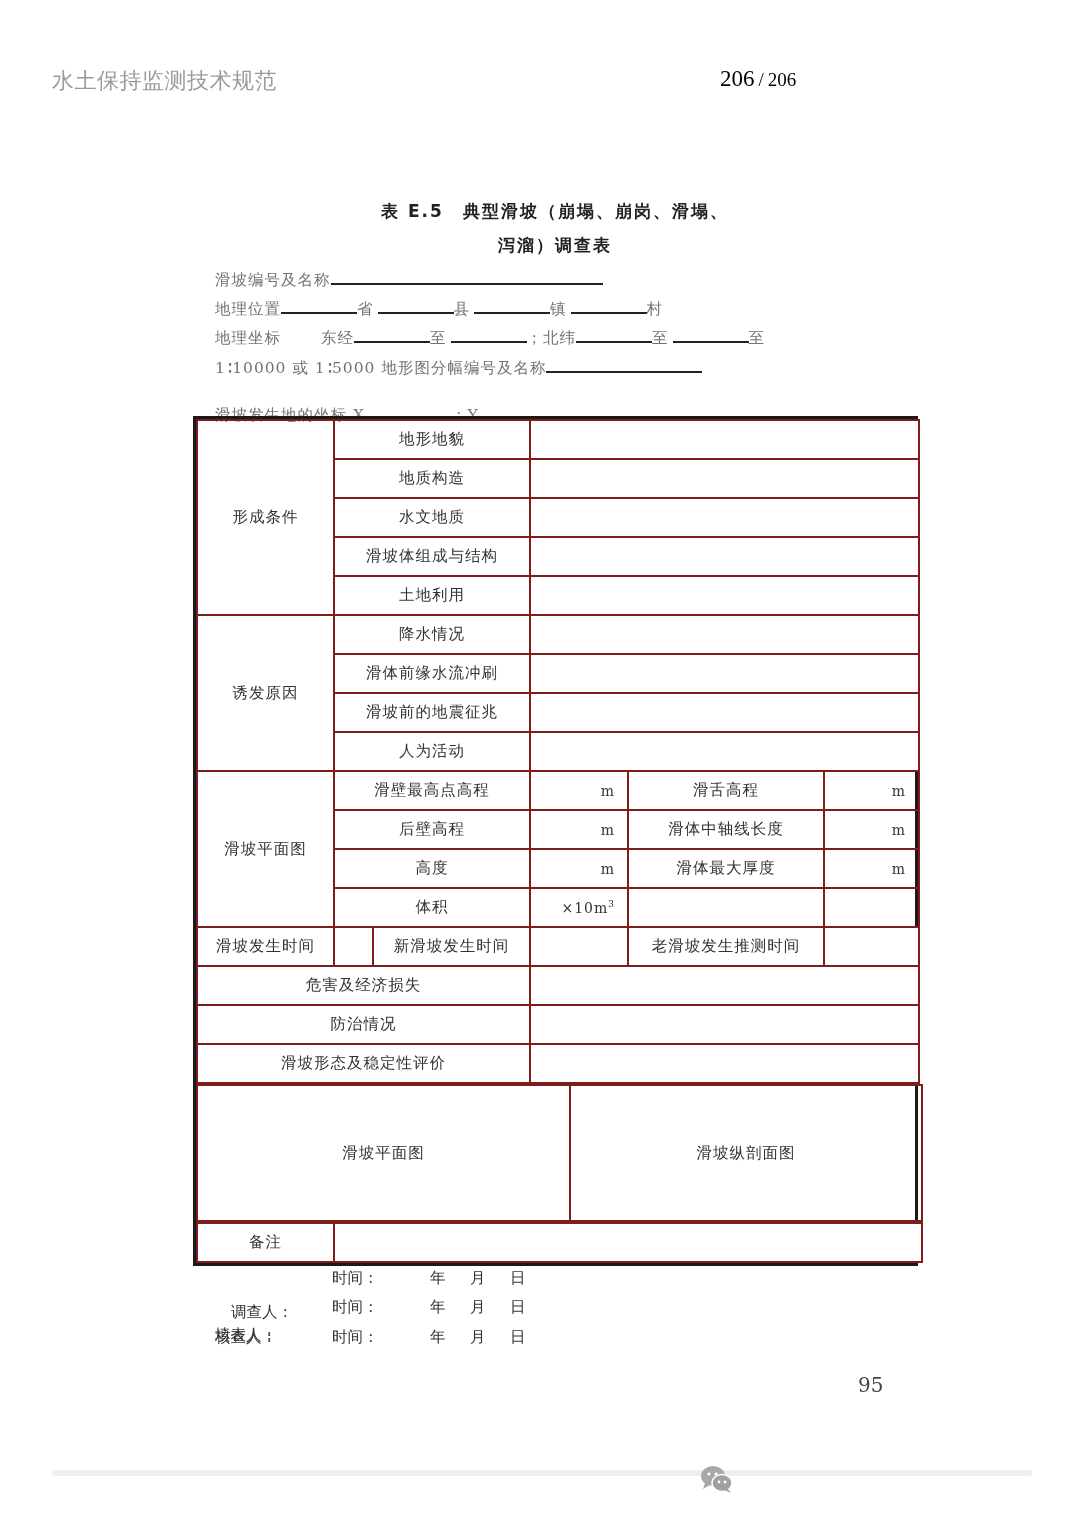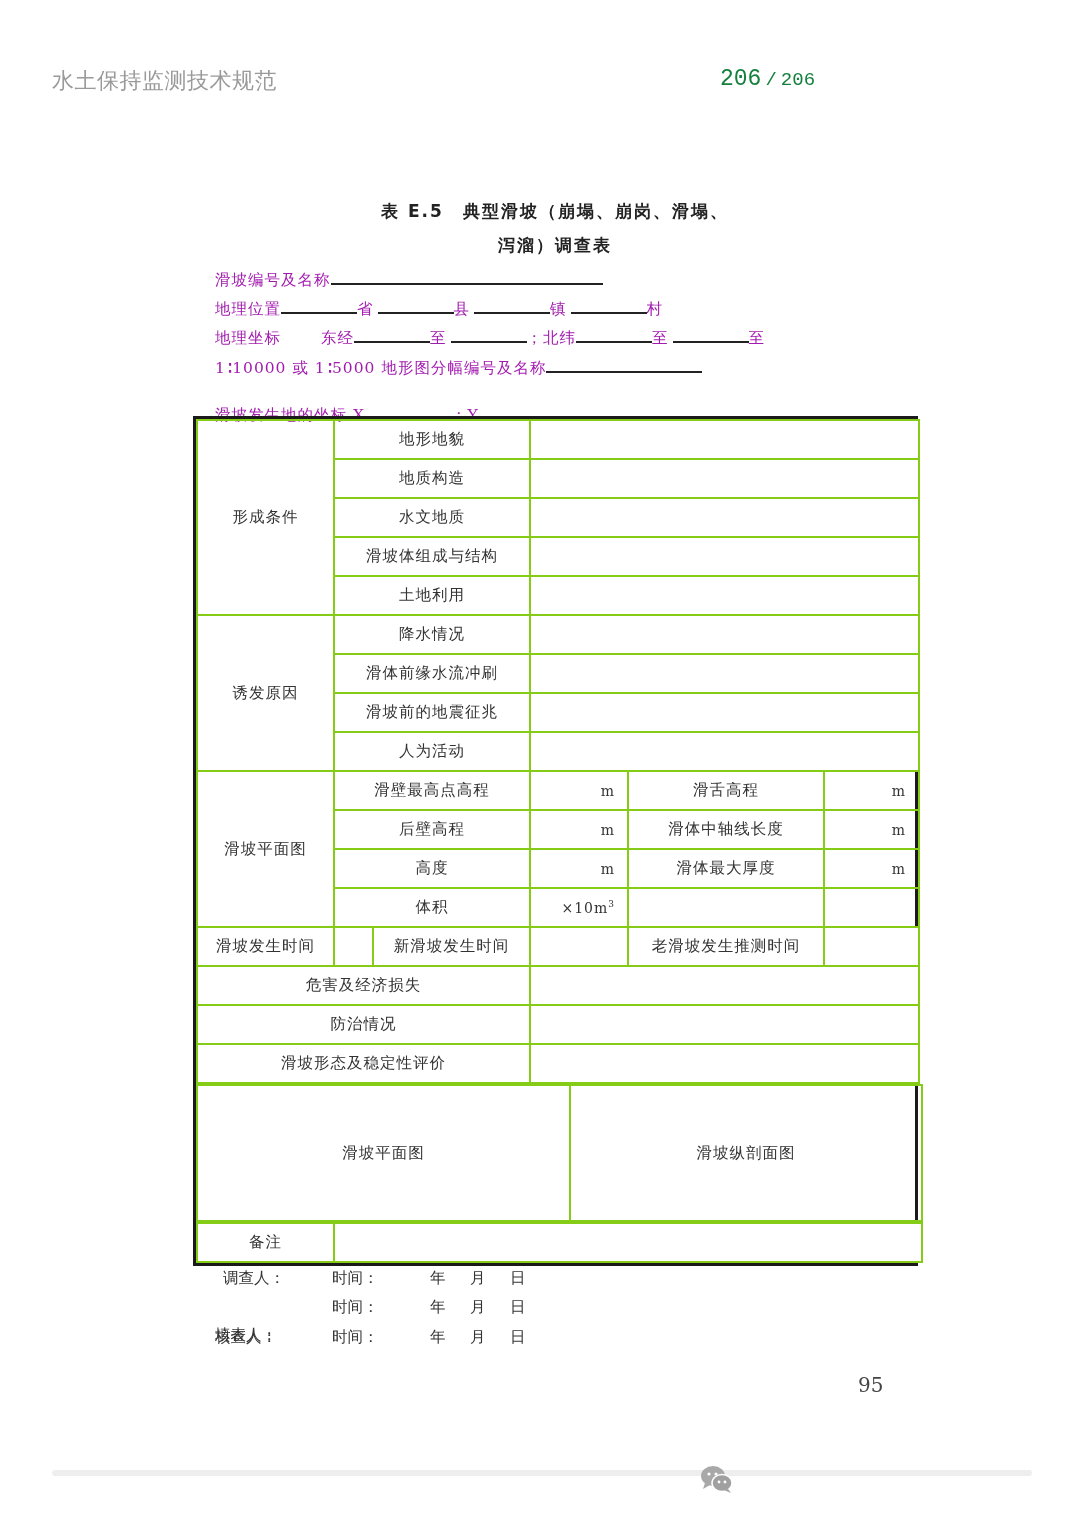--- a/index.html
+++ b/index.html
@@ -1,34 +1,34 @@
 <!DOCTYPE html>
 <html><head>
 <meta charset="utf-8">
 <style>
   * { box-sizing: border-box; margin: 0; padding: 0; }
   html, body { width: 1080px; height: 1527px; background: #ffffff; overflow: hidden; }
   body { position: relative; font-family: "DejaVu Serif", "Liberation Serif", serif; color: #2a2a2a; }
 
   .doc-title { position: absolute; left: 52px; top: 66px; font-family: "DejaVu Sans", "Liberation Sans", sans-serif; font-size: 22px; color: #9a9a9a; letter-spacing: 0.5px; }
-  .pager { position: absolute; left: 720px; top: 66px; font-family: Liberation Mono, monospace; color: #15803d; }
+  .pager { position: absolute; left: 720px; top: 66px; font-family: Liberation Serif, serif; color: #000000; }
   .pager .cur { font-size: 23px; }
   .pager .sep { font-size: 19px; margin: 0 4px; }
   .pager .tot { font-size: 19px; }
 
   .table-title { position: absolute; left: 0; width: 1110px; text-align: center; font-family: "DejaVu Sans", "Liberation Sans", sans-serif; font-weight: bold; font-size: 17px; color: #222; letter-spacing: 2px; }
   .t1 { top: 200px; }
   .t2 { top: 234px; }
 
-  .field-line { position: absolute; left: 215px; font-size: 15.5px; color: #a21caf; white-space: nowrap; letter-spacing: 1px; }
+  .field-line { position: absolute; left: 215px; font-size: 15.5px; color: #737373; white-space: nowrap; letter-spacing: 1px; }
   .field-line .blank { display: inline-block; border-bottom: 2px solid #222; height: 16px; vertical-align: baseline; }
 
   .form-table { position: absolute; left: 193px; top: 416px; width: 725px; border: 3px solid #1a1a1a; }
   .form-table table { width: 100%; border-collapse: collapse; table-layout: fixed; }
-  .form-table td { border: 2px solid #84cc16; font-size: 15.5px; color: #333; text-align: center; vertical-align: middle; height: 39px; padding: 0; letter-spacing: 1px; white-space: nowrap; overflow: hidden; }
+  .form-table td { border: 2px solid #7f1d1d; font-size: 15.5px; color: #333; text-align: center; vertical-align: middle; height: 39px; padding: 0; letter-spacing: 1px; white-space: nowrap; overflow: hidden; }
   .form-table td.unit { text-align: right; padding-right: 12px; font-size: 14px; }
   .form-table td.fill { background: #fff; }
   .form-table td.big { height: 136px; }
   sup { font-size: 9px; }
 
   .sign { position: absolute; left: 215px; font-size: 15.5px; color: #333; white-space: nowrap; }
   .sign span { position: absolute; }
 
   .page-number { position: absolute; left: 858px; top: 1373px; font-size: 20px; color: #444; }
 
@@ -184,21 +184,21 @@
   <tbody>
         <tr>
     <td>备注</td>
     <td class="fill"></td>
   </tr>
 </tbody>
     </table>
 </div>
 
 <div class="sign" style="top:1268px;">
-  <span style="left:8px;">调查人：</span>
+  <span style="left:16px;margin-top:34px;">调查人：</span>
   <span style="left:117px;">时间：</span>
   <span style="left:215px;">年</span>
   <span style="left:255px;">月</span>
   <span style="left:295px;">日</span>
 </div>
 <div class="sign" style="top:1297px;">
   <span style="left:0;margin-top:28px;">填表人：</span>
   <span style="left:117px;">时间：</span>
   <span style="left:215px;">年</span>
   <span style="left:255px;">月</span>

